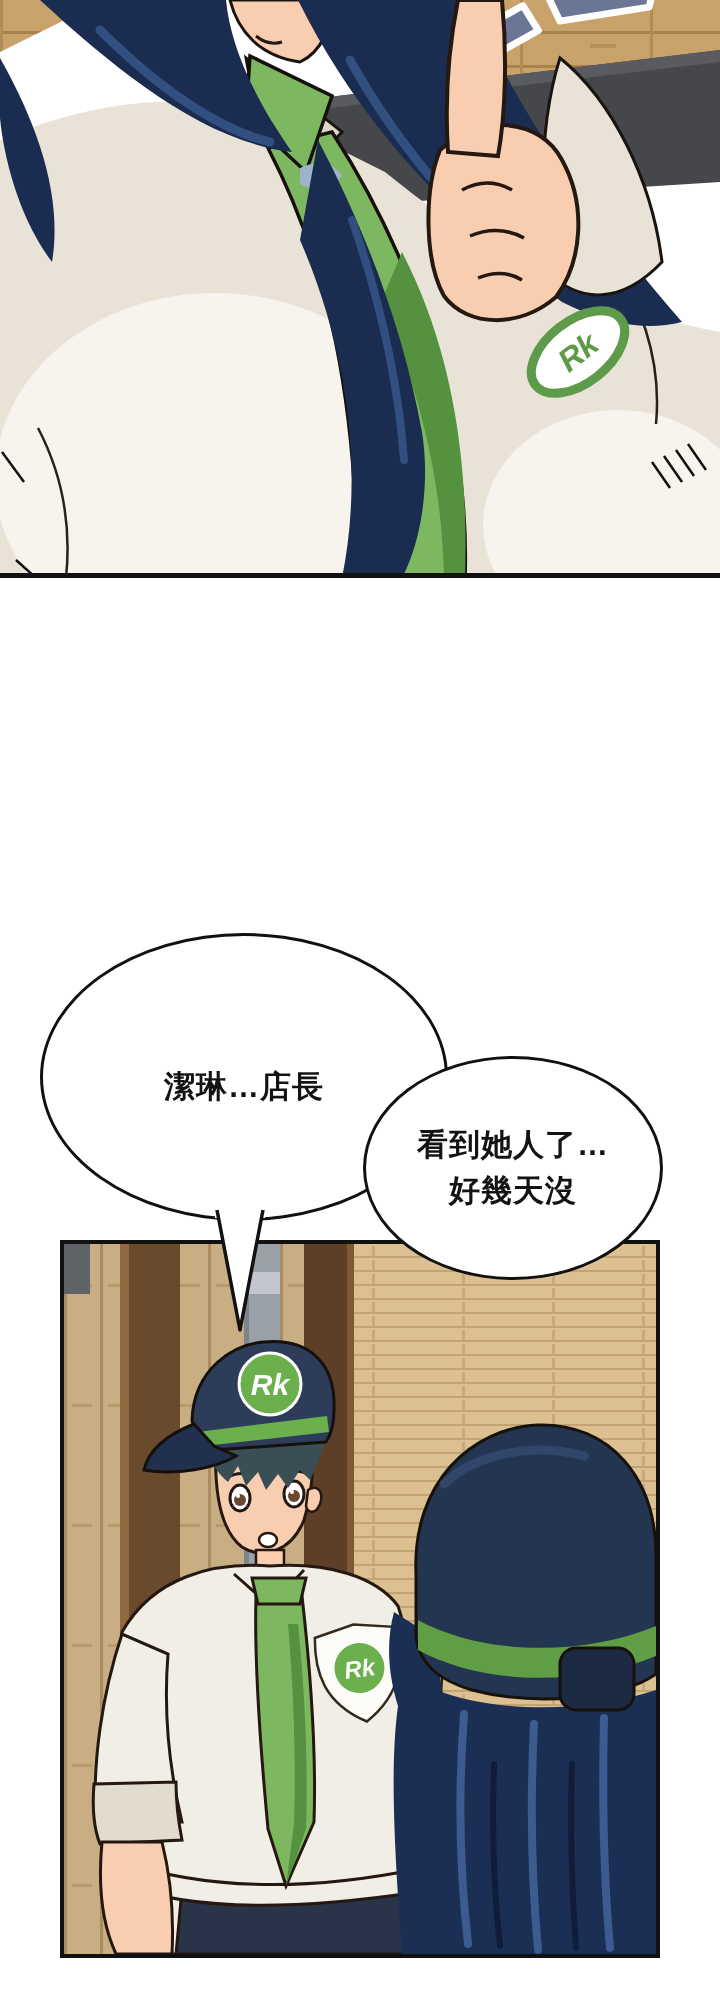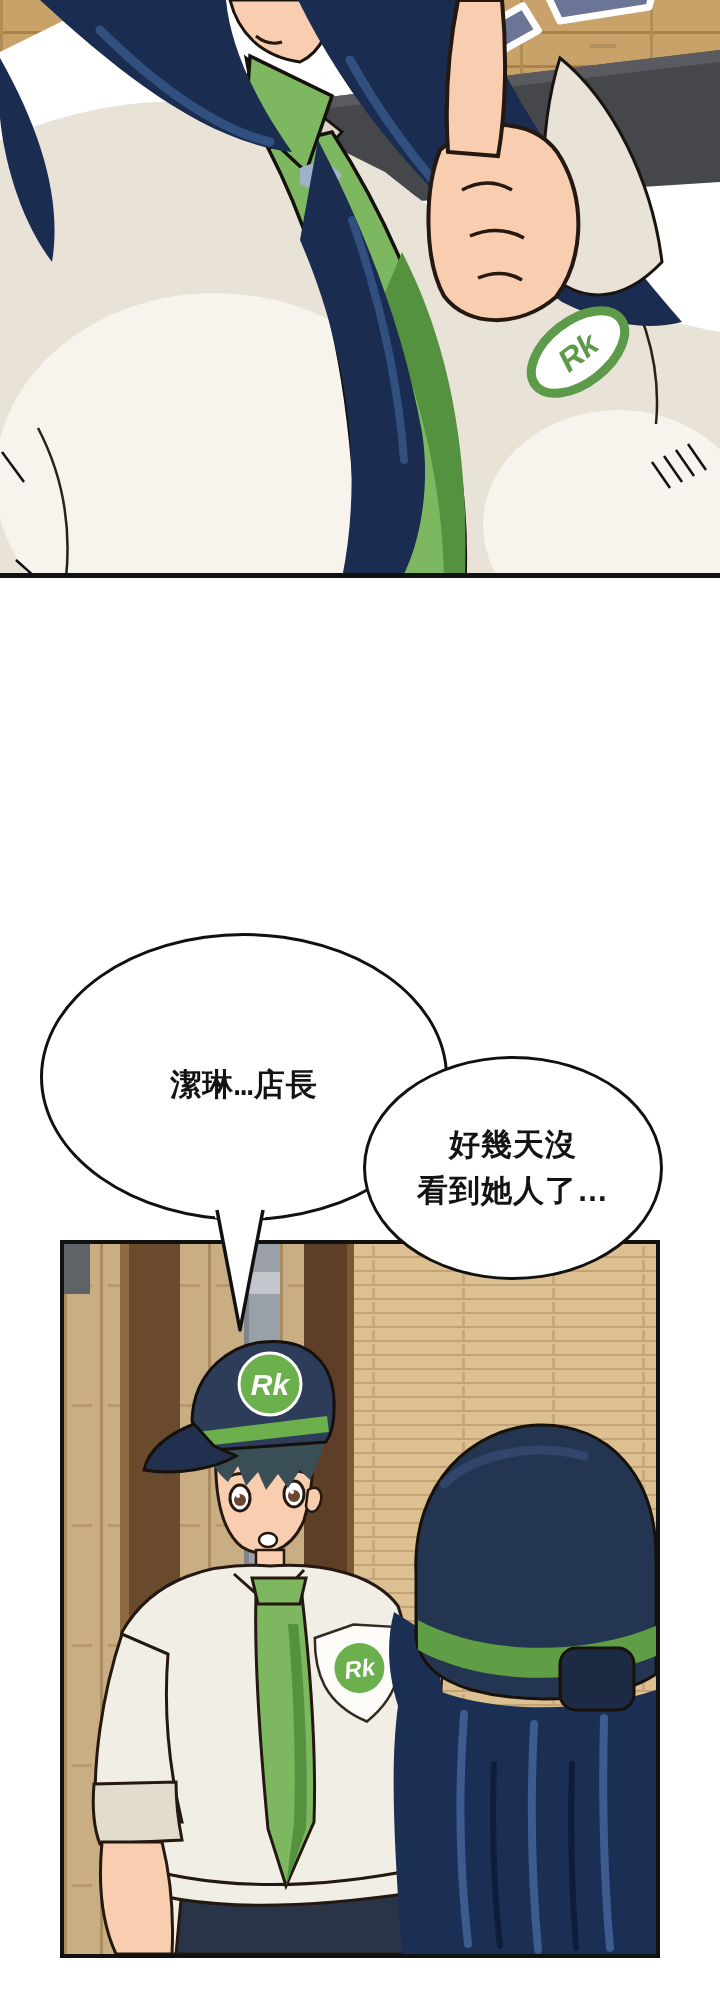--- a/index.html
+++ b/index.html
@@ -13,21 +13,21 @@
   .bubble{
     position:absolute;background:#ffffff;border:3.5px solid #111111;
     border-radius:50%;z-index:5;display:flex;flex-direction:column;
     align-items:center;justify-content:center;text-align:center;
   }
   .bubble .line{
     font-size:31px;font-weight:700;color:#131313;line-height:46px;
     letter-spacing:1px;white-space:nowrap;
   }
   #bubble-left{left:40px;top:933px;width:402px;height:282px;z-index:5;}
-  #bubble-left .line{transform:translateY(10px);font-family:Liberation Mono, monospace;}
+  #bubble-left .line{transform:translateY(10px);}
   #bubble-right{left:363px;top:1056px;width:294px;height:218px;z-index:6;}
   #tail-left{left:205px;top:1200px;width:70px;height:135px;z-index:7;}
   
   #top-panel{left:0;top:0;width:720px;height:578px;z-index:1;overflow:hidden;}
   #bottom-panel{
     left:60px;top:1240px;width:600px;height:718px;z-index:2;
     border:4px solid #111111;box-sizing:border-box;overflow:hidden;background:#d9bd92;
   }
   svg{display:block;}
 </style>
@@ -110,22 +110,22 @@
 
       <rect x="0" y="573" width="720" height="5" fill="#111111"></rect>
     </svg>
   </div>
 
   <div id="bubble-left" class="bubble">
     <div class="line">潔琳…店長</div>
   </div>
 
   <div id="bubble-right" class="bubble">
+    <div class="line">看到她人了…</div>
     <div class="line">好幾天沒</div>
-    <div class="line">看到她人了…</div>
   </div>
 
   <svg id="tail-left" class="abs" width="70" height="135" viewBox="0 0 70 135">
     <rect x="10" y="0" width="50" height="18" fill="#ffffff"></rect>
     <path d="M12,10 L35,130 L58,10" fill="#ffffff" stroke="#111111" stroke-width="3.5" stroke-linejoin="round"></path>
   </svg>
 
   <div id="bottom-panel" class="abs">
     <svg width="592" height="710" viewBox="0 0 592 710">
       <defs>

